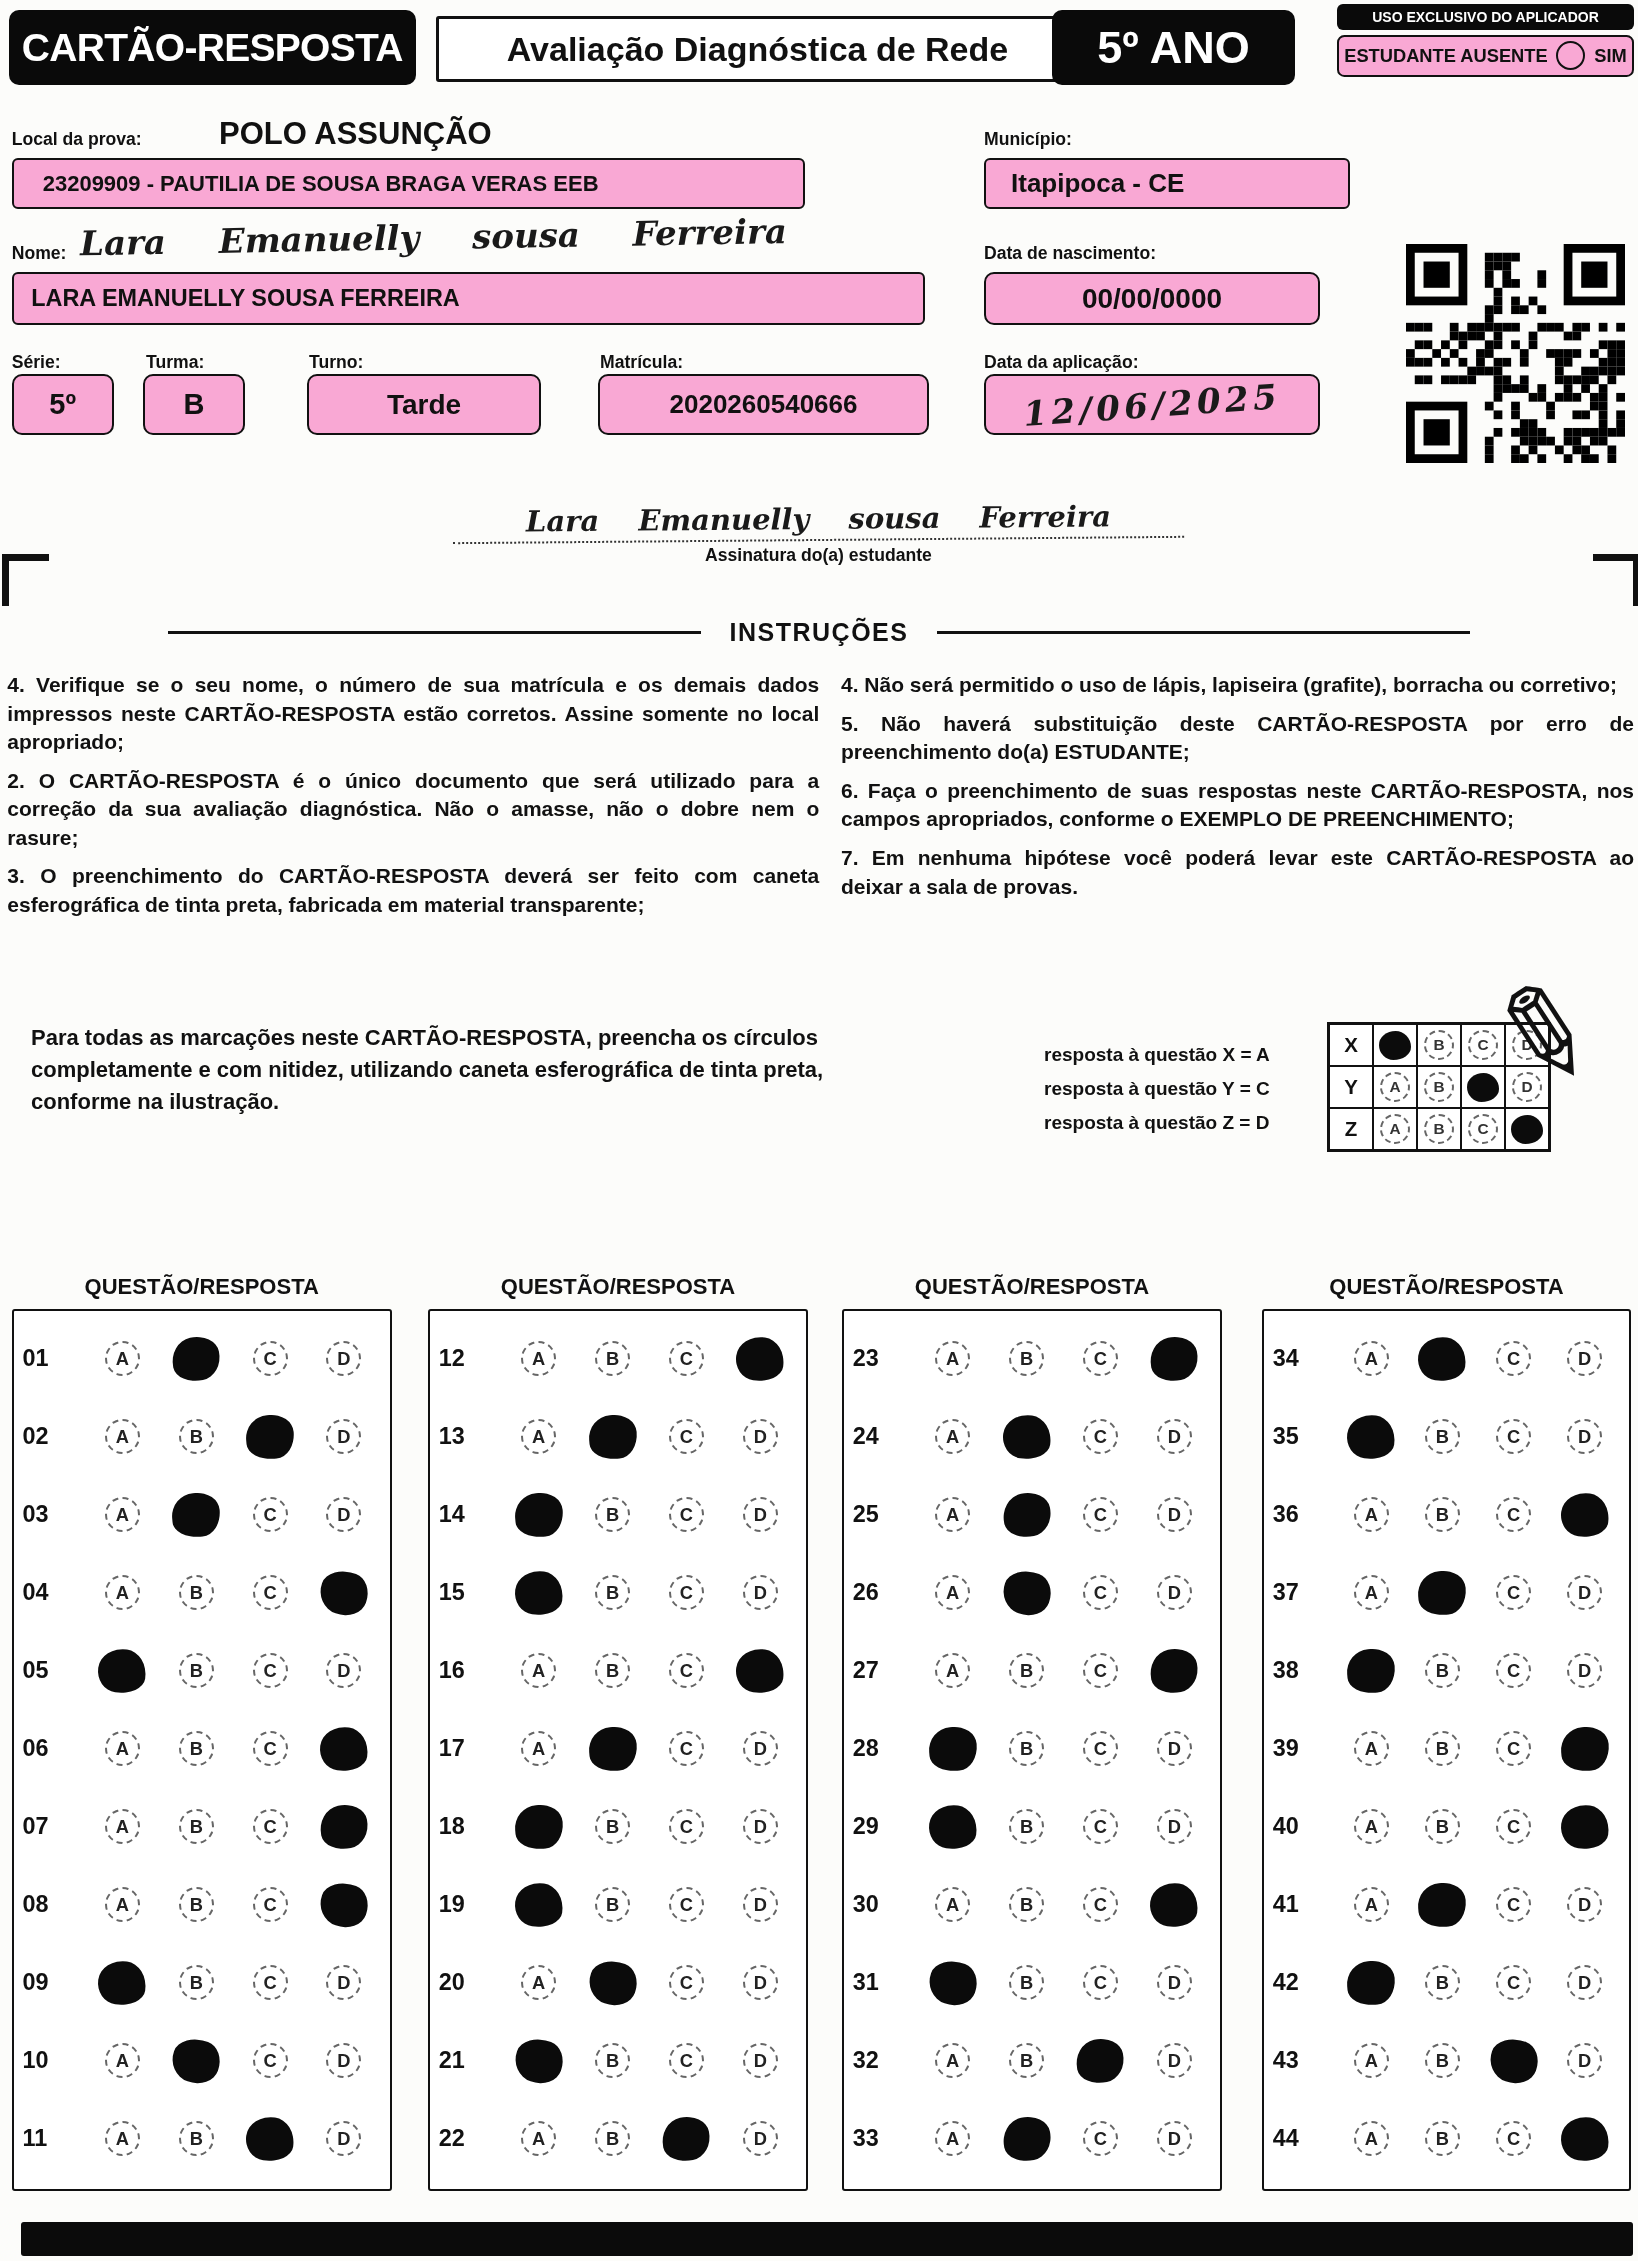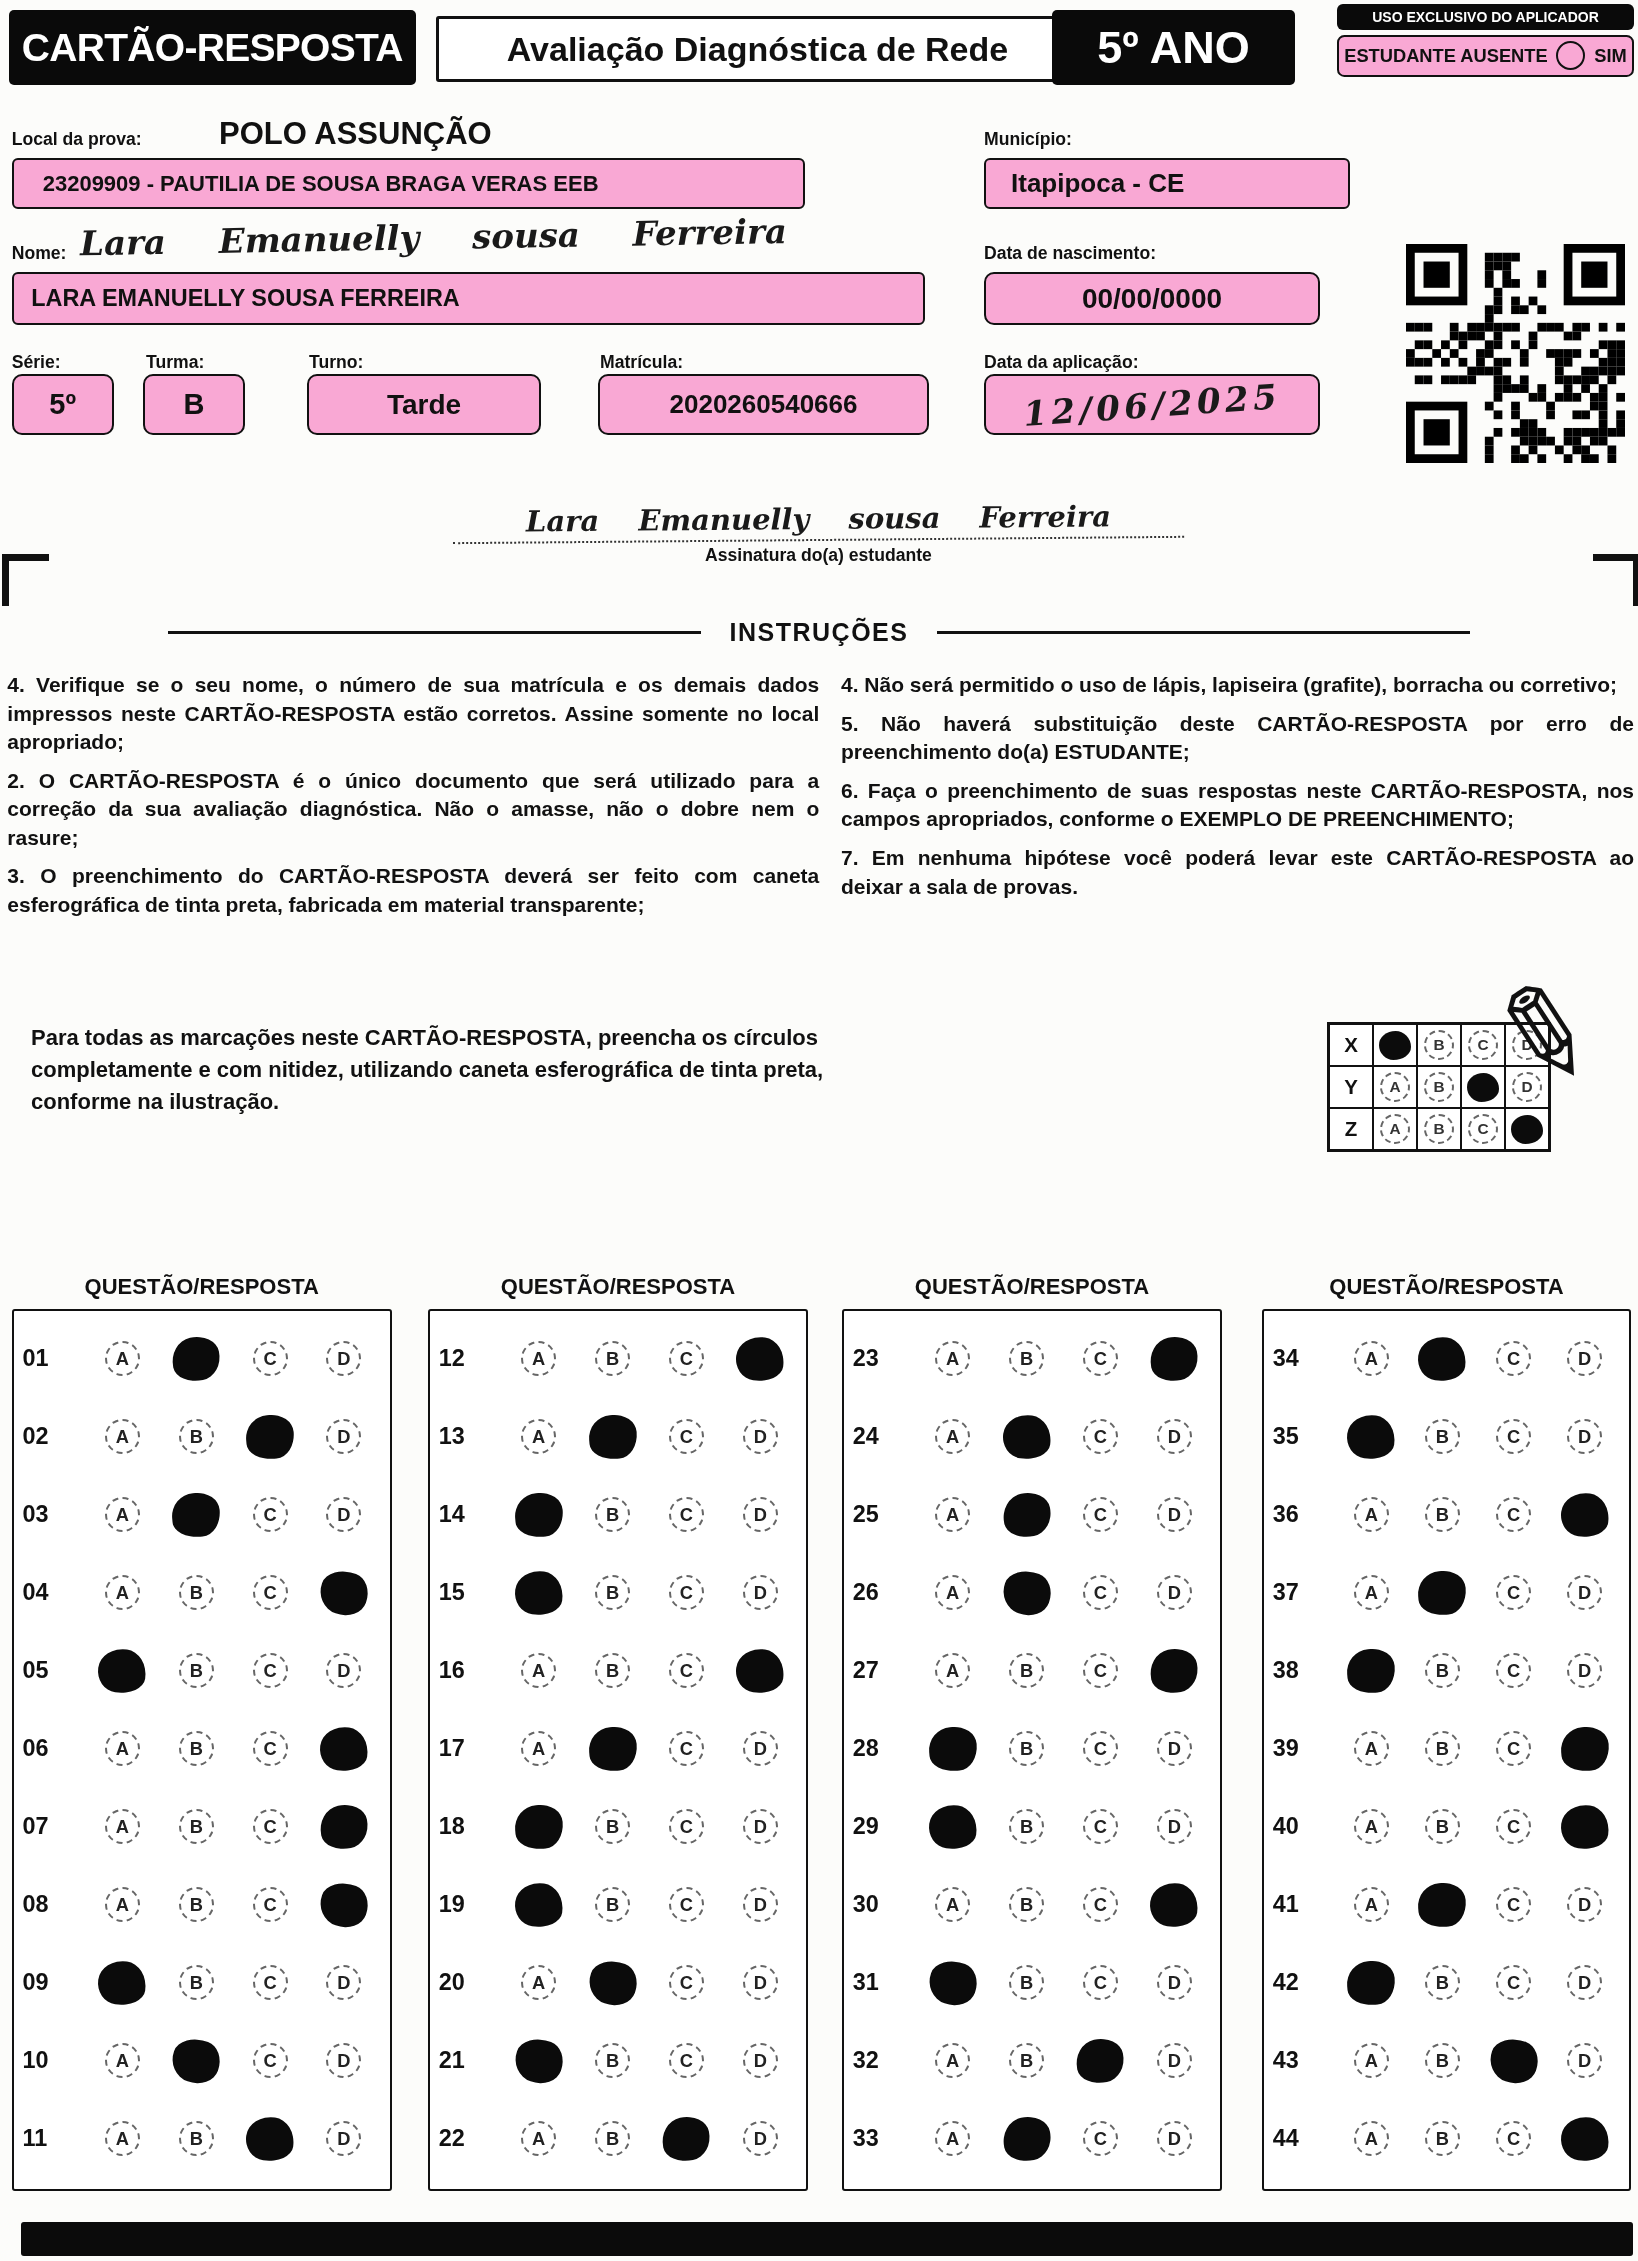--- a/index.html
+++ b/index.html
@@ -3,21 +3,21 @@
 <meta charset="utf-8">
 <style>
   html,body { margin:0; padding:0; background:#d8d8d8; }
   .sheet {
     position:relative; width:1639px; height:2261px; margin:0 auto;
     background:#fcfcfa; color:#111;
     font-family:"Liberation Sans", sans-serif; overflow:hidden;
   }
   .abs { position:absolute; }
   .box { border:2.9px solid #111; border-radius:5.9px; background:#f9a8d4; box-sizing:border-box; }
-  .black-box { background:#0a0a0a; color:#fff; display:flex; align-items:center; justify-content:center; font-weight:bold; border-radius:5px; }
+  .black-box { background:#0a0a0a; color:#fff; display:flex; align-items:center; justify-content:center; font-weight:bold; border-radius:10px; }
   .center { display:flex; align-items:center; justify-content:center;border-radius:10px; }
   .vcenter { display:flex; align-items:center; }
   .lab { font-size:17.6px; font-weight:bold; }
   .h-title { font-size:39px; letter-spacing:-0.7px; }
   .h-sub { font-size:34px; font-weight:bold; border:3.7px solid #111; border-radius:2.9px; background:#fff; }
   .h-grade { font-size:45px; }
   .applicator-bar { background:#0a0a0a; color:#fff; font-size:14px; font-weight:bold; text-align:center; border-radius:5.9px; height:26px; line-height:26px; }
   .absent-box { margin-top:4.4px; height:42px; display:flex; align-items:center; justify-content:center; gap:8.8px; font-size:18.3px; font-weight:bold; border-radius:7.3px; }
   .absent-circle { width:25px; height:25px; border:2.2px solid #111; border-radius:50%; display:inline-block; }
   .handwrite { font-family:"DejaVu Serif", serif; font-style:italic; font-weight:bold; color:#1a1a1a; }
@@ -310,20 +310,25 @@
     </div>
   <div class="abs inst-col" style="left:841px; top:671px; width:793px;">
       <p>4. Não será permitido o uso de lápis, lapiseira (grafite), borracha ou corretivo;</p>
       <p>5. Não haverá substituição deste CARTÃO-RESPOSTA por erro de preenchimento do(a) ESTUDANTE;</p>
       <p>6. Faça o preenchimento de suas respostas neste CARTÃO-RESPOSTA, nos campos apropriados, conforme o EXEMPLO DE PREENCHIMENTO;</p>
       <p>7. Em nenhuma hipótese você poderá levar este CARTÃO-RESPOSTA ao deixar a sala de provas.</p>
     </div>
 
   <div class="abs mark-text" style="left:31px; top:1022px; width:841px;">Para todas as marcações neste CARTÃO-RESPOSTA, preencha os círculos completamente e com nitidez, utilizando caneta esferográfica de tinta preta, conforme na ilustração.</div>
 
+  <div class="abs" style="left:1044px; top:1038px; width:285px;">
+      <div class="ex-label">resposta à questão X = A</div>
+      <div class="ex-label">resposta à questão Y = C</div>
+      <div class="ex-label">resposta à questão Z = D</div>
+    </div>
 
   <div class="abs ex-grid" style="left:1327px; top:1022px;">
       <div class="ex-cell ex-head">X</div>
       <div class="ex-cell">
         <div class="ex-blob"></div>
       </div>
       <div class="ex-cell">
         <div class="ex-circle">B</div>
       </div>
       <div class="ex-cell">

